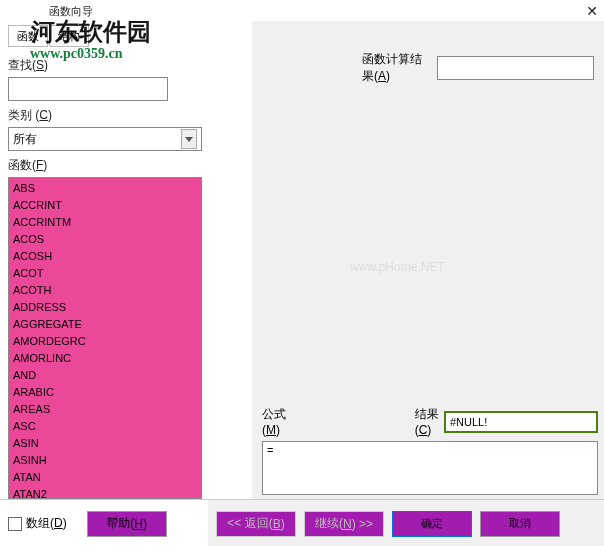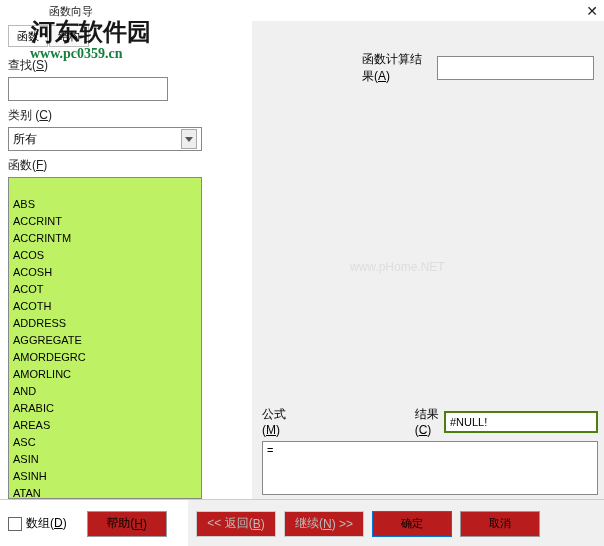--- a/index.html
+++ b/index.html
@@ -12,39 +12,39 @@
 .right { flex: 1; padding: 6px 6px 0 10px; background: #f0f0f0; display: flex; flex-direction: column; position: relative; }
 .tabs { display: flex; gap: 1px; margin-bottom: 4px; }
 .tab { padding: 3px 8px 2px; font-size: 11px; border: 1px solid #bbb; background: #f8f8f8; }
 .tab.active { background: #fff; }
 .lbl { font-size: 11px; color: #222; margin-top: 6px; margin-bottom: 3px; }
 .underline { text-decoration: underline; }
 .search-input { width: 160px; height: 24px; border: 1px solid #888; padding: 0 4px; background: #fff; }
 .category-select { width: 194px; height: 24px; border: 1px solid #888; background: #fff; display: flex; align-items: center; padding: 0 4px; justify-content: space-between; }
 .chevron { width: 16px; height: 20px; background: #eee; border: 1px solid #aaa; display: flex; align-items: center; justify-content: center; }
 .chev-svg { width: 8px; height: 5px; }
-.func-list { width: 194px; flex: 1; border: 1px solid #888; background: #bef264; overflow-y: scroll; padding: 18px 0; }
+.func-list { width: 194px; flex: 1; border: 1px solid #888; background: #ec4899; overflow-y: scroll; padding: 2px 0; }
 .func-item { padding: 1px 4px; font-size: 11px; line-height: 15px; }
 
 .result-row { display: flex; align-items: center; gap: 6px; margin-top: 24px; margin-left: 100px; }
 .result-lbl { font-size: 11px; }
 .result-input { flex: 1; height: 24px; border: 1px solid #888; background: #fff; margin-right: 4px; }
 .spacer { flex: 1; }
 .formula-row { display: flex; align-items: center; margin-bottom: 4px; }
 .formula-lbl { font-size: 11px; }
 .result2-lbl { font-size: 11px; margin-left: 120px; }
 .result2-input { flex: 1; height: 22px; border: 2px solid #4d7c0f; background: #fff; padding: 0 4px; font-size: 11px; }
 .formula-box { width: 100%; height: 54px; border: 1px solid #888; background: #fff; padding: 2px 4px; font-size: 11px; resize: none; overflow-y: scroll; margin-bottom: 4px; }
 
 .footer { display: flex; height: 48px; border-top: 1px solid #ccc; }
-.footer-left { width: 188px; display: flex; align-items: center; padding: 8px; gap: 20px; background: #fff; }
+.footer-left { width: 208px; display: flex; align-items: center; padding: 8px; gap: 20px; background: #fff; }
 .footer-right { flex: 1; background: #f0f0f0; display: flex; align-items: center; padding: 8px; gap: 8px; }
 .checkbox-wrap { display: flex; align-items: center; gap: 4px; }
 .checkbox { width: 14px; height: 14px; border: 1px solid #666; background: #fff; }
-.btn { min-width: 80px; height: 26px; border: 1px solid #999; background: #b91c1c; display: flex; align-items: center; justify-content: center; font-size: 11px; cursor: pointer; }
+.btn { min-width: 80px; height: 26px; border: 1px solid #999; background: #a21caf; display: flex; align-items: center; justify-content: center; font-size: 11px; cursor: pointer; }
 .btn.disabled { color: #bbb; border-color: #ccc; cursor: default; }
 .btn.primary { border: 1px solid #0078d7; }
 
 .watermark { position: absolute; font-family: Arial; font-weight: bold; pointer-events: none; }
 .wm1 { top: 16px; left: 31px; font-size: 24px; color: #000; opacity: 0.9; background: none; }
 .wm1-sub { top: 46px; left: 30px; font-size: 14px; color: #15803d; font-family: Liberation Serif, serif; }
 .wm2 { top: 260px; left: 350px; font-size: 12px; color: #ddd; font-weight: normal; }
 
 
 .func-list::-webkit-scrollbar, .formula-box::-webkit-scrollbar { width: 14px; }

